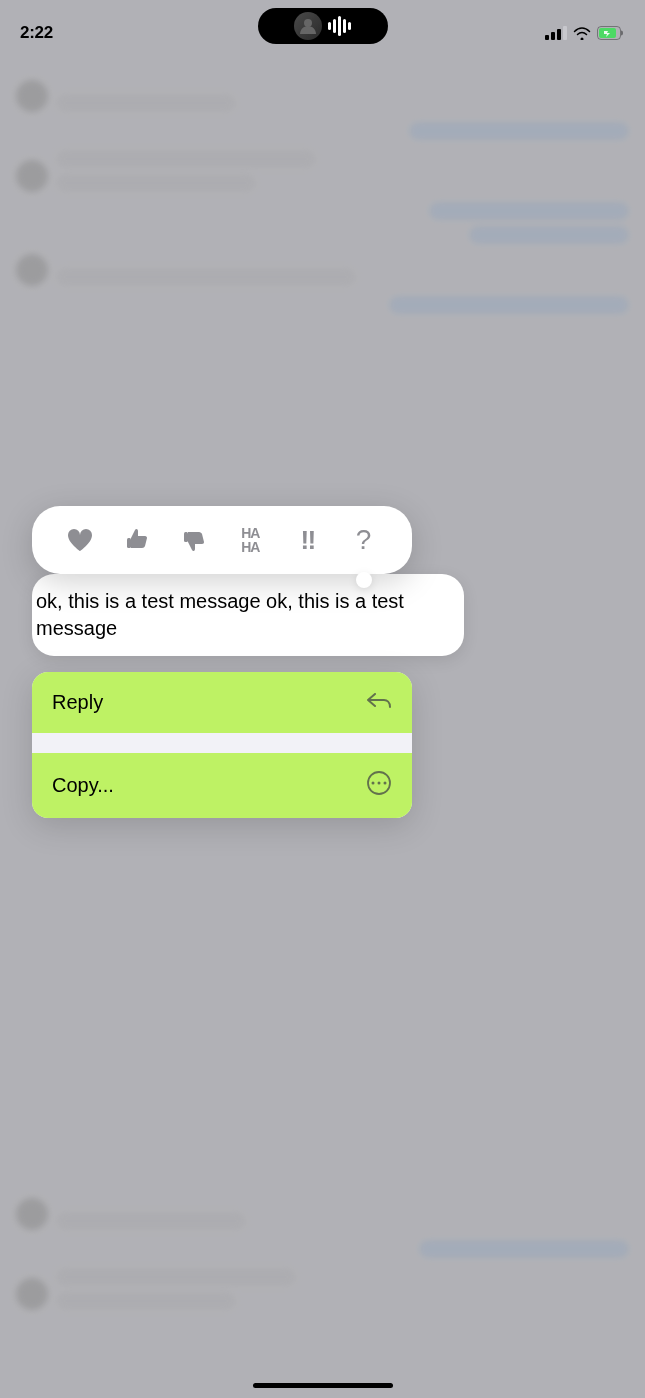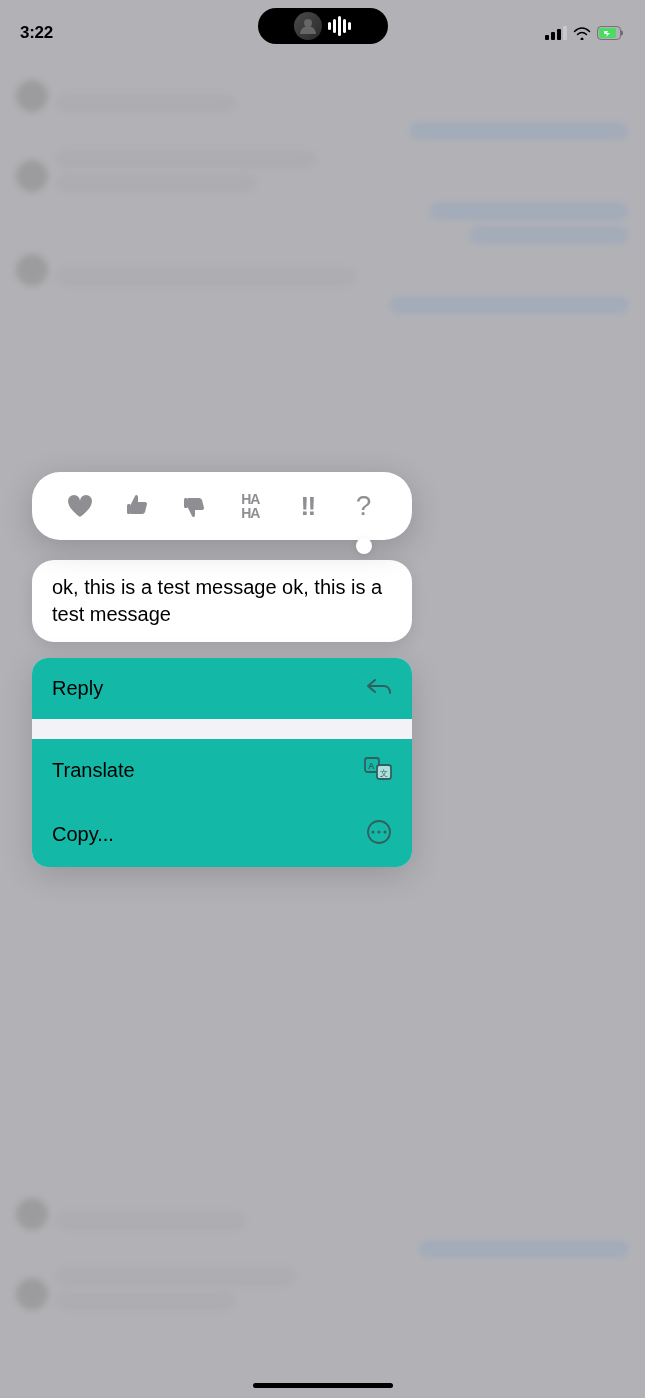--- a/index.html
+++ b/index.html
@@ -131,21 +131,21 @@
       left: 0;
       right: 0;
       bottom: 0;
       background: rgba(0,0,0,0.15);
       z-index: 10;
     }
 
     
     .context-area {
       position: absolute;
-      top: 472px;
+      top: 506px;
       left: 24px;
       z-index: 20;
       width: 410px;
     }
 
     
     .reaction-picker {
       background: #fff;
       border-radius: 28px;
       padding: 12px 20px;
@@ -192,24 +192,24 @@
       color: #8e8e93;
       letter-spacing: -1px;
       line-height: 1;
       text-align: center;
     }
 
     
     .message-bubble {
       background: #fff;
       border-radius: 22px;
-      padding: 14px 20px;
-      margin-top: 20px;
+      padding: 14px 4px;
+      margin-top: 0;
       box-shadow: 0 4px 16px rgba(0,0,0,0.1);
-      width: 380px;
+      width: 432px;
       margin-left: 8px;
     }
 
     .message-text {
       font-size: 20px;
       color: #000;
       line-height: 1.35;
     }
 
     
@@ -221,21 +221,21 @@
       box-shadow: 0 8px 32px rgba(0,0,0,0.15);
       width: 380px;
       margin-left: 8px;
     }
 
     .menu-item {
       display: flex;
       align-items: center;
       justify-content: space-between;
       padding: 17px 20px;
-      background: #14b8a6;
+      background: #bef264;
       cursor: pointer;
       position: relative;
     }
 
     .menu-item:not(:last-child)::after {
       content: '';
       position: absolute;
       bottom: 0;
       left: 20px;
       right: 0;
@@ -292,21 +292,21 @@
     .signal-bar {
       width: 4px;
       background: #000;
       border-radius: 1px;
     }
   </style>
 </head>
 <body>
 
 <div class="status-bar">
-  <span class="status-time">3:22</span>
+  <span class="status-time">2:22</span>
 
   <div class="status-center">
     <div class="dynamic-island-avatar">
       <svg width="24" height="24" viewBox="0 0 24 24" fill="none">
         <circle cx="12" cy="9" r="4" fill="#666"></circle>
         <path d="M4 20c0-4.4 3.6-8 8-8s8 3.6 8 8" fill="#666"></path>
       </svg>
     </div>
     <div class="dynamic-island-waveform">
       <div class="waveform-bar" style="height:8px;"></div>
@@ -454,31 +454,20 @@
           <svg width="26" height="22" viewBox="0 0 26 22" fill="none">
             <path d="M9 5 L2 11 L9 17 M2 11 L18 11 C21 11 24 13 24 18" stroke="#3c3c43" stroke-width="2" stroke-linecap="round" stroke-linejoin="round" fill="none"></path>
           </svg>
         </span>
       </div>
     </div>
 
     <div class="menu-separator"></div>
 
     <div class="menu-item-group">
-      <div class="menu-item">
-        <span class="menu-item-label">Translate</span>
-        <span class="menu-item-icon">
-          <svg width="28" height="24" viewBox="0 0 28 24" fill="none">
-            <rect x="1" y="2" width="14" height="14" rx="2.5" stroke="#3c3c43" stroke-width="1.8" fill="none"></rect>
-            <text x="4" y="13" font-size="9" font-weight="bold" fill="#3c3c43" font-family="sans-serif">A</text>
-            <rect x="13" y="9" width="14" height="14" rx="2.5" stroke="#3c3c43" stroke-width="1.8" fill="#f2f2f7"></rect>
-            <text x="16" y="20" font-size="8" fill="#3c3c43" font-family="sans-serif">文</text>
-          </svg>
-        </span>
-      </div>
       <div class="menu-item">
         <span class="menu-item-label">Copy...</span>
         <span class="menu-item-icon">
           <svg width="26" height="26" viewBox="0 0 26 26" fill="none">
             <circle cx="13" cy="13" r="11" stroke="#3c3c43" stroke-width="1.8" fill="none"></circle>
             <circle cx="7" cy="13" r="1.5" fill="#3c3c43"></circle>
             <circle cx="13" cy="13" r="1.5" fill="#3c3c43"></circle>
             <circle cx="19" cy="13" r="1.5" fill="#3c3c43"></circle>
           </svg>
         </span>

